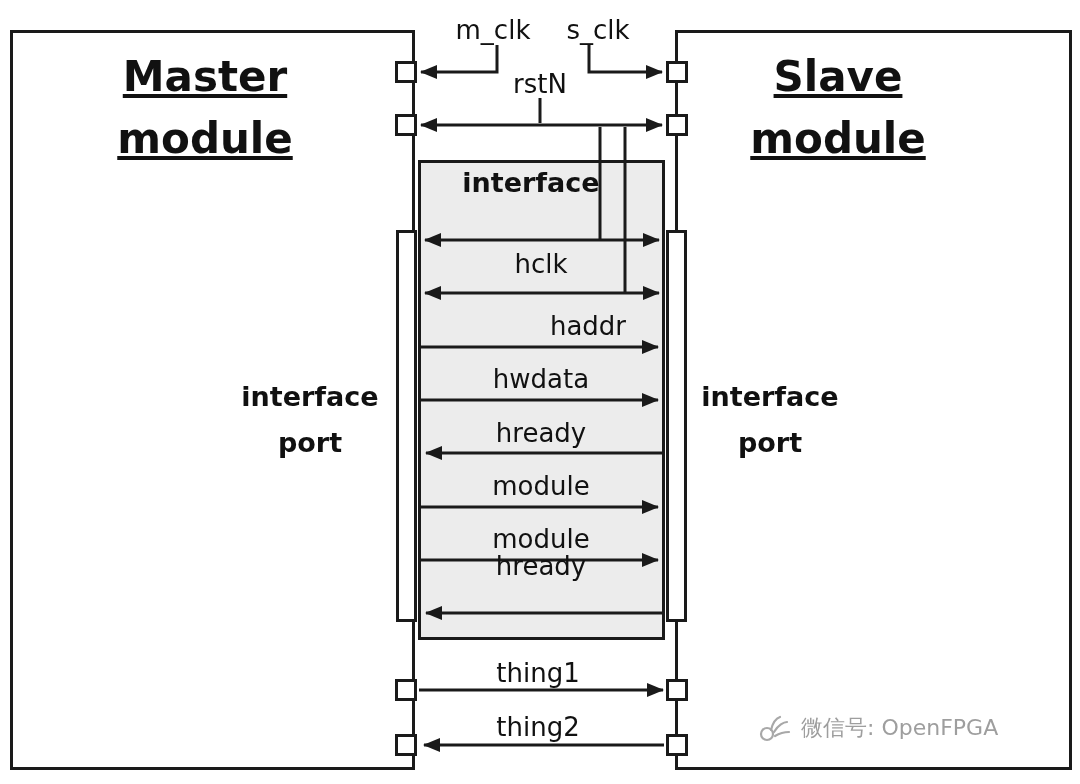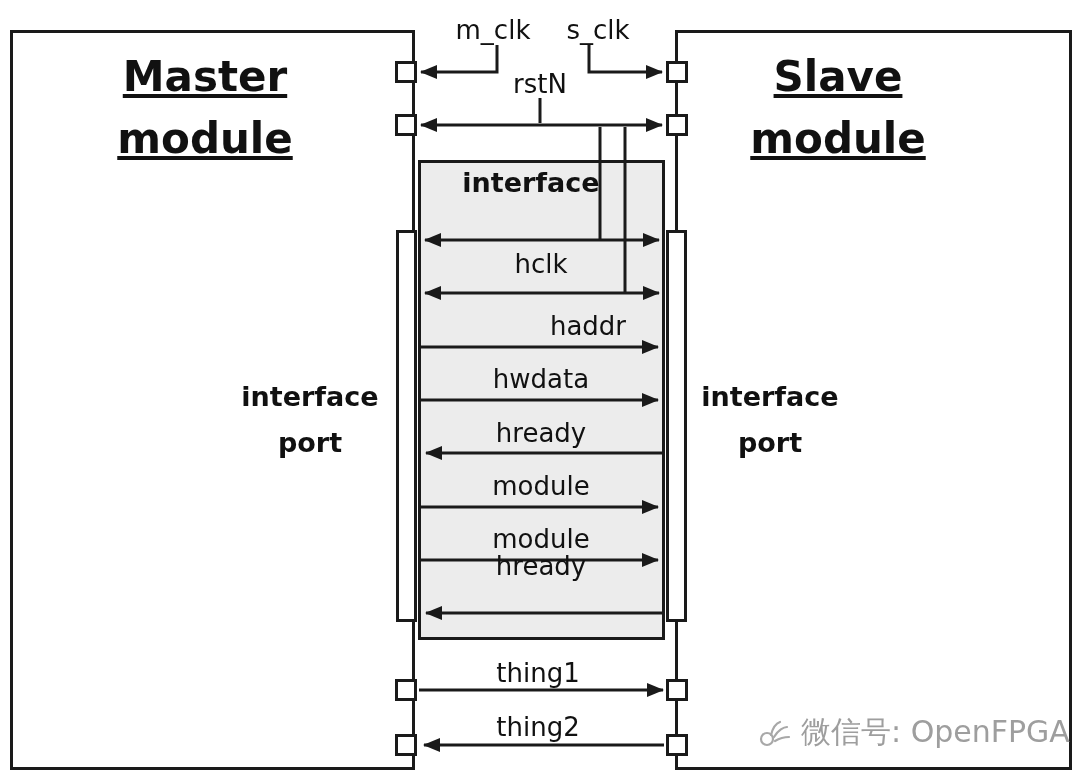--- a/index.html
+++ b/index.html
@@ -65,21 +65,21 @@
   }
   .bold-label{font-weight:700;font-size:27px;}
   .port-label{
     font-weight:700;font-size:27px;line-height:46px;text-align:center;
   }
   .watermark{
     position:absolute;
     left:757px;top:712px;
     display:flex;align-items:center;gap:8px;
     color:#9e9e9e;
-    font-size:30px;
+    font-size:22px;
     z-index:4;
   }
 </style>
 </head>
 <body>
 
 <div class="canvas">
 
   <div class="module-box" style="left:10px;top:30px;width:405px;height:740px;"></div>
   <div class="module-box" style="left:675px;top:30px;width:397px;height:740px;"></div>

